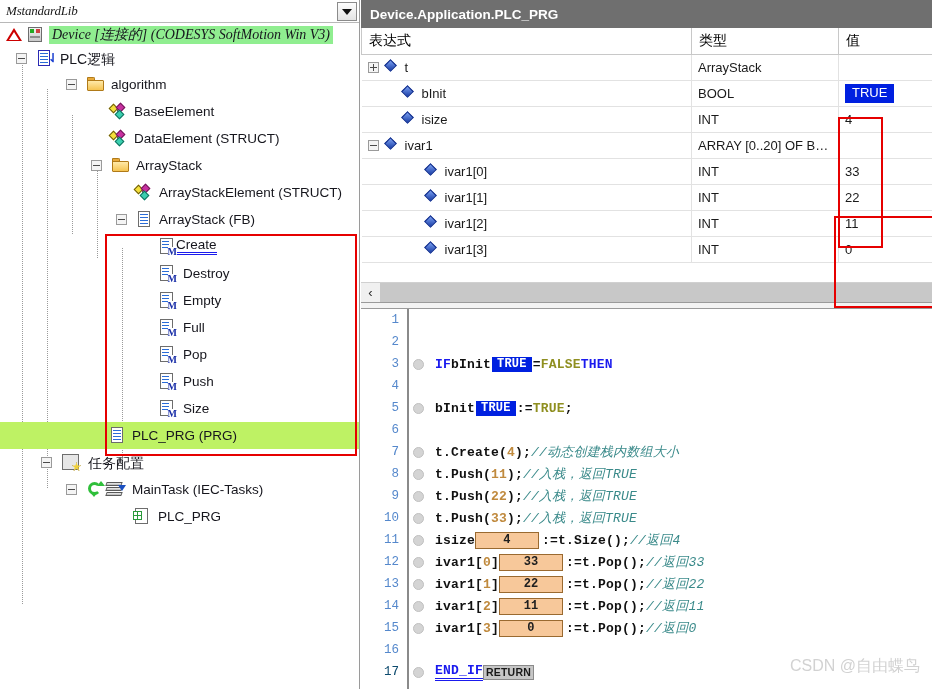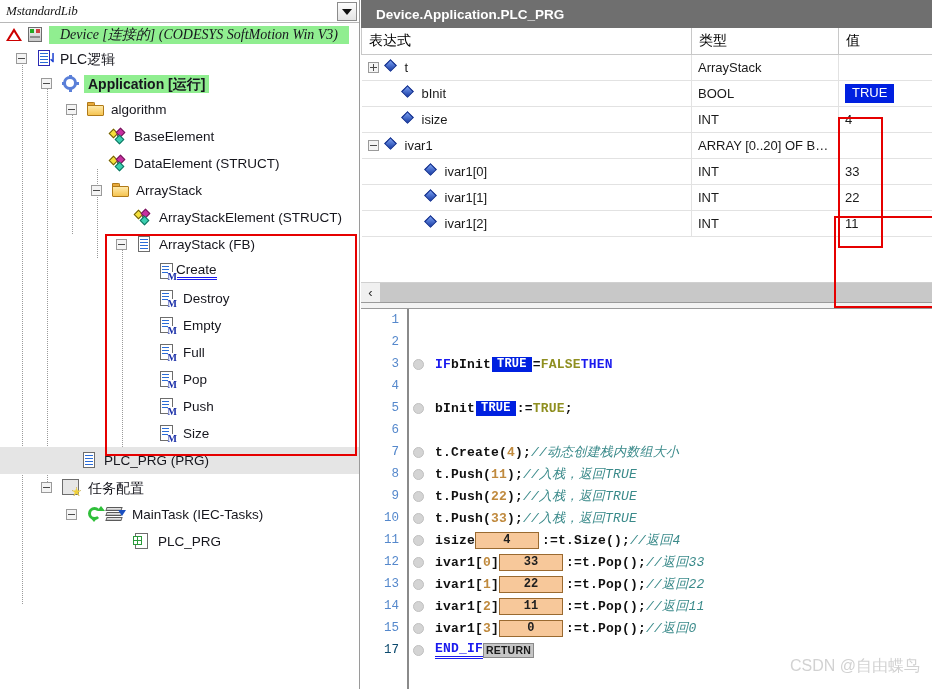--- a/index.html
+++ b/index.html
@@ -48,21 +48,21 @@
   .trow {
     position: relative;
     height: 27px;
     display: flex; align-items: center;
     font-size: 13.5px; color: #16161d;
     white-space: nowrap;
   }
   .trow .lbl { line-height: 1; }
 
   .hl-green { background: #90ee90; }
-  .hl-gray  { background: #e5e5e5; }
+  .hl-gray  { background: #bef264; padding-left: 28px; }
 
   .bold { font-weight: bold; }
   .ital { font-style: italic; }
 
   
   .exp {
     position: absolute;
     width: 11px; height: 11px;
     border: 1px solid #9a9a9a;
     background: #f4f4f4;
@@ -265,21 +265,21 @@
   
   #right-panel {
     position: absolute; left: 361px; top: 0; width: 571px; height: 689px;
     background: #ffffff;
   }
 
   .wtitle {
     position: absolute; left: 0; top: 0; width: 571px; height: 28px;
     background: #6f6f6f;
     color: #ffffff; font-weight: bold; font-size: 13.5px;
-    display: flex; align-items: center; padding-left: 15px;
+    display: flex; align-items: center; padding-left: 9px;
   }
 
   .watch-table {
     position: absolute; left: 0; top: 28px; width: 571px;
     border-collapse: collapse;
     table-layout: fixed;
     font-size: 13px; color: #1a1a1a;
   }
   .watch-table col.c1 { width: 330px; }
   .watch-table col.c2 { width: 147px; }
@@ -439,47 +439,36 @@
         <span class="ic ic-warn" style="margin-left:6px;">
           <span class="tri"></span>
             <span class="tri-in"></span>
         </span>
         <span class="ic ic-device" style="margin-left:5px;">
           <span class="box"></span>
             <span class="g"></span>
             <span class="r"></span>
             <span class="s"></span>
         </span>
-        <span class="hl-green ital lbl" style="padding:2px 11px; margin-left:5px; font-family:'Liberation Serif',serif; font-size:14px;">Device [连接的] (CODESYS SoftMotion Win V3)</span>
+        <span class="hl-green ital lbl" style="padding:2px 3px; margin-left:5px; font-family:'Liberation Serif',serif; font-size:14px;">Device [连接的] (CODESYS SoftMotion Win V3)</span>
       </div>
 
       <div class="trow" style="height:25px;">
         <span class="exp" style="left:16px; top:7px;"></span>
         <span class="ic ic-plc" style="margin-left:38px;">
           <span class="pg"></span>
           <span class="ln" style="top:3px;"></span>
             <span class="ln" style="top:6px;"></span>
           <span class="ln" style="top:9px;"></span>
             <span class="ln" style="top:12px;"></span>
           <span class="arr">⇃</span>
         </span>
         <span class="lbl" style="margin-left:6px; font-size:14px;">PLC逻辑</span>
       </div>
 
-      <div class="trow" style="height:25px;">
-        <span class="exp" style="left:41px; top:7px;"></span>
-        <span class="ic ic-app" style="margin-left:62px;">
-          <span class="ring"></span>
-          <span class="sp" style="left:7px;top:0px;"></span>
-            <span class="sp" style="left:7px;top:14px;"></span>
-          <span class="sp" style="left:0px;top:7px;"></span>
-            <span class="sp" style="left:14px;top:7px;"></span>
-        </span>
-        <span class="hl-green bold lbl" style="padding:2px 4px; margin-left:5px; font-size:14px;">Application [运行]</span>
-      </div>
 
       <div class="trow">
         <span class="exp" style="left:66px; top:8px;"></span>
         <span class="ic ic-folder" style="margin-left:87px;">
           <span class="tab"></span>
             <span class="bdy"></span>
         </span>
         <span class="lbl" style="margin-left:6px;">algorithm</span>
       </div>
 
@@ -766,20 +755,33 @@
               <span class="texp none"></span>
               <span class="ic-var">
                   <span class="dm"></span>
                 </span>
               <span>ivar1[2]</span>
             </div>
           </td>
           <td>INT</td>
           <td>11</td>
         </tr>
+        <tr>
+          <td class="c-expr">
+            <div class="exprcell" style="padding-left:40px;">
+              <span class="texp none"></span>
+              <span class="ic-var">
+                  <span class="dm"></span>
+                </span>
+              <span>ivar1[3]</span>
+            </div>
+          </td>
+          <td>INT</td>
+          <td>0</td>
+        </tr>
       </tbody>
     </table>
 
     <div class="redbox" style="left:477px; top:117px; width:45px; height:131px;"></div>
 
     <div class="hscroll">
       <div class="arrowbtn">‹</div>
       <div class="thumb"></div>
     </div>
 
@@ -955,20 +957,25 @@
           <span class="num">3</span>
           <span class="punc">]</span>
           <span class="mon-box">0</span>
           <span class="punc"> := </span>
           <span class="id">t.Pop</span>
           <span class="punc">(); </span>
           <span class="cmt">//返回0</span>
         </span>
       </div>
 
+      <div class="cline">
+        <span class="lnum">16</span>
+        <span class="dot blank"></span>
+        <span class="code"></span>
+      </div>
 
       <div class="cline">
         <span class="lnum err">17</span>
         <span class="dot"></span>
         <span class="code">
           <span class="kw under2">END_IF</span>
           <span class="mon-ret">RETURN</span>
         </span>
       </div>
 

